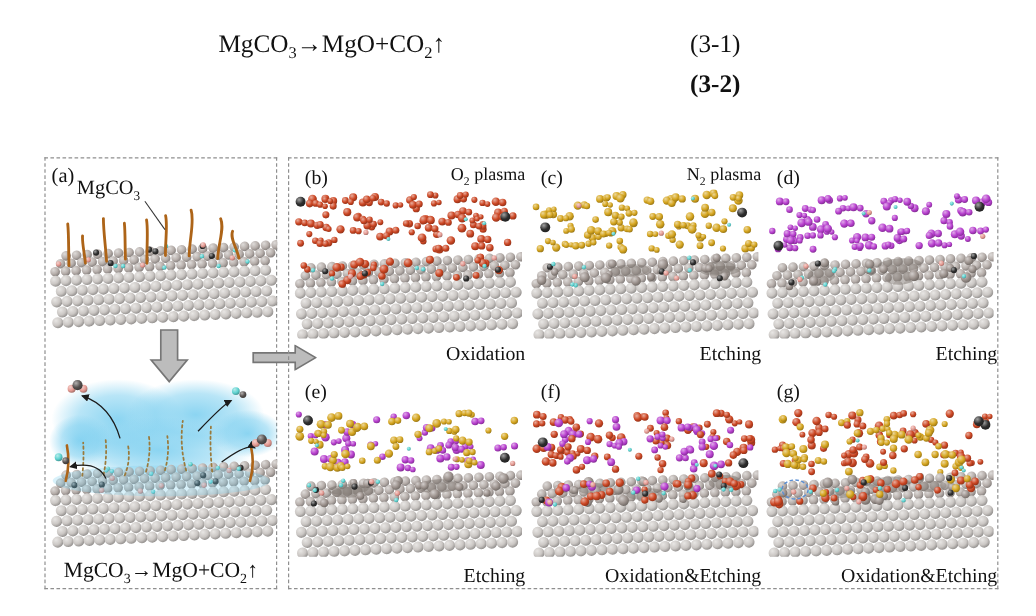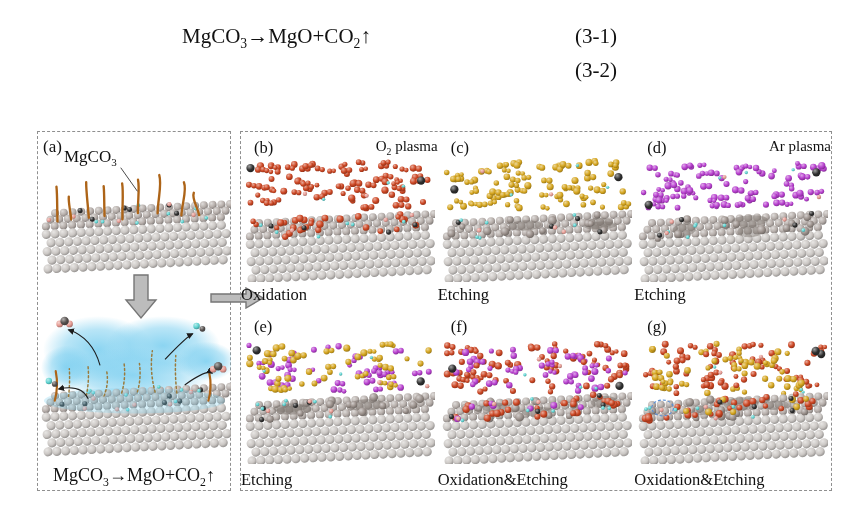--- a/index.html
+++ b/index.html
@@ -2,39 +2,39 @@
 <html><head>
 <meta charset="utf-8">
 <style>
   html,body{margin:0;padding:0;background:#fff;}
   body{width:863px;height:513px;position:relative;overflow:hidden;
        font-family:"Liberation Serif","DejaVu Serif",serif;color:#111;}
   #canvas{position:absolute;left:0;top:0;width:747px;height:513px;background:#fff;}
   .eq{position:absolute;font-size:21px;white-space:nowrap;}
   sub{font-size:65%;line-height:0;}
   #eq1{left:182px;top:24px;}  #eqnum1{left:575px;top:24px;}
-  #eq2{left:171px;top:58px;}  #eqnum2{left:575px;top:58px;}
+  #eq2{left:171px;top:58px;}  #eqnum2{left:575px;top:58px;font-weight:bold;}
   #box-a{position:absolute;left:37px;top:131px;width:194px;height:360px;
          border:1px dashed #8f8f8f;box-sizing:border-box;}
   #box-right{position:absolute;left:240px;top:131px;width:592px;height:360px;
          border:1px dashed #8f8f8f;box-sizing:border-box;
          display:grid;grid-template-columns:repeat(3,1fr);grid-template-rows:178px 180px;}
   #label-a{position:absolute;left:5px;top:5px;font-size:17px;}
   #mgco3-label{position:absolute;left:26px;top:15px;font-size:17px;}
   .illus-a{position:absolute;left:1px;}
   #illus-a-top{top:14px;}
   #illus-a-bottom{top:176px;}
   #down-arrow{position:absolute;left:86px;top:142px;}
   #caption-a{position:absolute;left:0;top:333px;width:100%;text-align:center;font-size:18px;}
   #right-arrow{position:absolute;left:210px;top:287px;}
   .block-arrow{fill:#bcbcbc;stroke:#767676;stroke-width:1.4;}
   .cell{position:relative;}
   .p-label{position:absolute;left:13px;font-size:16.5px;}
   .p-title{position:absolute;left:0;width:100%;text-align:right;font-size:15px;}
-  .p-caption{position:absolute;left:0;width:100%;text-align:left;font-size:16.5px;}
+  .p-caption{position:absolute;left:0;width:100%;text-align:right;font-size:16.5px;}
   .row1 .p-label,.row1 .p-title{top:6px;}
   .row2 .p-label,.row2 .p-title{top:7px;}
   .illus{position:absolute;left:2px;}
   .row1 .illus{top:26px;}
   .row2 .illus{top:30px;}
   .row1 .p-caption{top:153px;}
   .row2 .p-caption{top:160px;}
 </style>
 </head>
 <body>
@@ -825,20 +825,21 @@
             <circle cx="164.8" cy="67.2" r="1.9" fill="url(#gr2)"></circle>
             <circle cx="173.4" cy="60.9" r="2.3" fill="url(#gr3)"></circle>
             <circle cx="51.1" cy="70.1" r="2.3" fill="url(#gr3)"></circle>
             <circle cx="146.6" cy="64.4" r="2.3" fill="url(#gr3)"></circle>
           </g>
         </svg>
         <div class="p-caption">Oxidation</div>
       </div>
       <div class="cell row1">
         <div class="p-label">(c)</div>
+        <div class="p-title">N<sub>2</sub> plasma</div>
         <svg class="illus" width="192" height="124" viewBox="0 0 195 124">
           <circle cx="78.9" cy="31.4" r="3.1" fill="url(#gr6)"></circle>
           <circle cx="83.9" cy="32.3" r="2.8" fill="url(#gr6)"></circle>
           <circle cx="103.4" cy="36.6" r="2.8" fill="url(#gr6)"></circle>
           <circle cx="107.8" cy="36.7" r="2.5" fill="url(#gr6)"></circle>
           <circle cx="77.6" cy="26.9" r="2.7" fill="url(#gr6)"></circle>
           <circle cx="120.9" cy="7.1" r="3.6" fill="url(#gr6)"></circle>
           <circle cx="166.3" cy="25.9" r="2.6" fill="url(#gr6)"></circle>
           <circle cx="51.3" cy="44.9" r="2.7" fill="url(#gr6)"></circle>
           <circle cx="42.1" cy="12.6" r="3.5" fill="url(#gr6)"></circle>
@@ -1156,21 +1157,20 @@
             <circle cx="138.3" cy="69.4" r="1.9" fill="url(#gr2)"></circle>
             <circle cx="118.2" cy="70.8" r="2.3" fill="url(#gr3)"></circle>
             <circle cx="126.8" cy="75.5" r="2.3" fill="url(#gr3)"></circle>
             <circle cx="40.9" cy="69.5" r="2.3" fill="url(#gr3)"></circle>
           </g>
         </svg>
         <div class="p-caption">Etching</div>
       </div>
       <div class="cell row1">
         <div class="p-label">(d)</div>
-        <div class="p-title">Ar plasma</div>
         <svg class="illus" width="192" height="124" viewBox="0 0 195 124">
           <circle cx="115.4" cy="42.0" r="3.2" fill="url(#gr8)"></circle>
           <circle cx="56.1" cy="8.0" r="3.0" fill="url(#gr8)"></circle>
           <circle cx="67.5" cy="14.8" r="2.8" fill="url(#gr8)"></circle>
           <circle cx="72.0" cy="14.9" r="2.5" fill="url(#gr8)"></circle>
           <circle cx="37.6" cy="38.1" r="2.8" fill="url(#gr8)"></circle>
           <circle cx="42.1" cy="37.8" r="2.6" fill="url(#gr8)"></circle>
           <circle cx="89.6" cy="46.2" r="3.6" fill="url(#gr8)"></circle>
           <circle cx="153.5" cy="46.1" r="2.6" fill="url(#gr8)"></circle>
           <circle cx="157.6" cy="45.4" r="2.3" fill="url(#gr8)"></circle>

